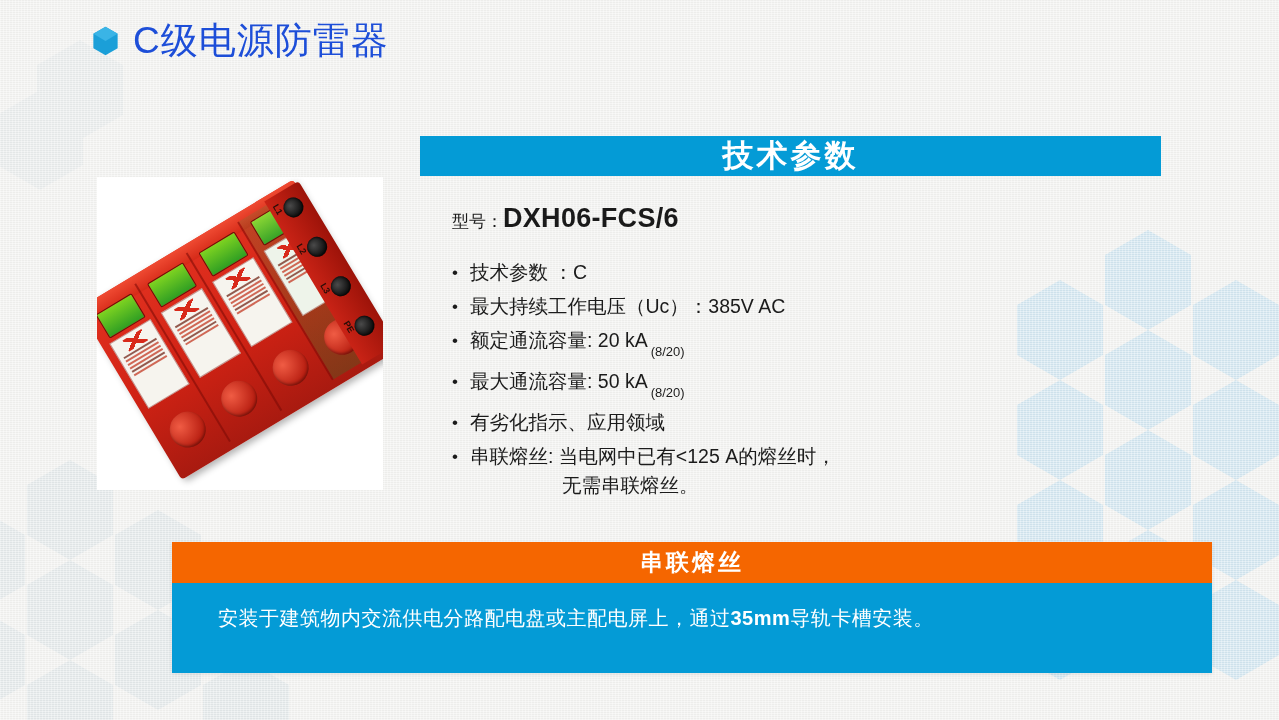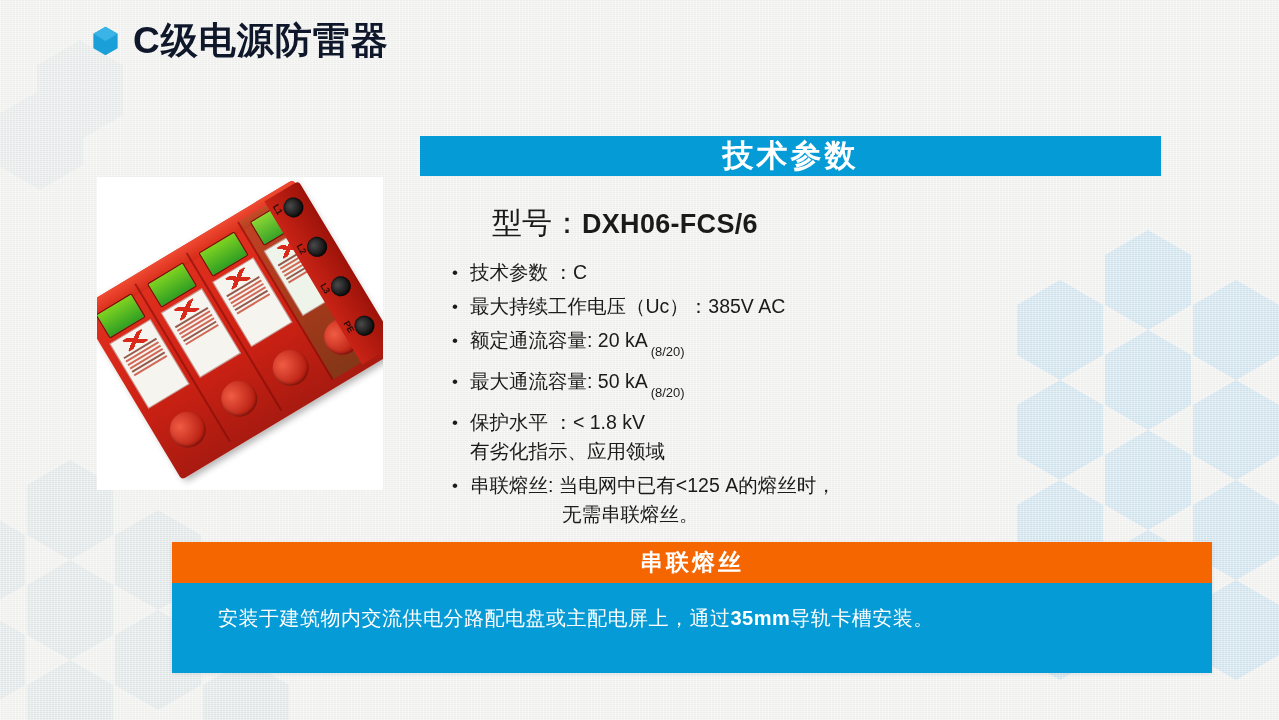--- a/index.html
+++ b/index.html
@@ -44,22 +44,22 @@
     z-index: 5;
   }
   .hex-bullet {
     width: 27px;
     height: 30px;
     margin-right: 14px;
     display: block;
   }
   .title-text {
     font-size: 37px;
-    font-weight: bold;
-    color: #0f172a;
+    font-weight: normal;
+    color: #1d4ed8;
     letter-spacing: 1px;
     line-height: 1;
     white-space: nowrap;
   }
 
   
   .photo-frame {
     position: absolute;
     left: 97px;
     top: 177px;
@@ -204,21 +204,21 @@
     letter-spacing: 3px;
   }
   .model-line {
     position: absolute;
     left: 452px;
     top: 203px;
     z-index: 5;
     white-space: nowrap;
     color: #1a1a1a;
   }
-  .model-label { font-size: 30px; margin-left: 40px; }
+  .model-label { font-size: 17px; }
   .model-value { font-size: 27px; font-weight: bold; letter-spacing: 0.3px; }
 
   .spec-list {
     position: absolute;
     left: 452px;
     top: 258px;
     width: 700px;
     z-index: 5;
     color: #1b1b1b;
   }
@@ -452,21 +452,20 @@
     <div class="spec-item">
       <span class="spec-bullet">•</span>
       <span class="spec-text">
         <span>最大通流容量: 50 kA</span><span class="spec-sub">(8/20)</span>
       </span>
     </div>
 
     <div class="spec-item">
       <span class="spec-bullet">•</span>
       <span class="spec-text">
-        <span>保护水平   ：&lt; 1.8 kV</span>
         <span class="spec-line2">有劣化指示、应用领域</span>
       </span>
     </div>
 
     <div class="spec-item">
       <span class="spec-bullet">•</span>
       <span class="spec-text">
         <span>串联熔丝:    当电网中已有&lt;125 A的熔丝时，</span>
         <span class="spec-line2 indent">无需串联熔丝。</span>
       </span>

